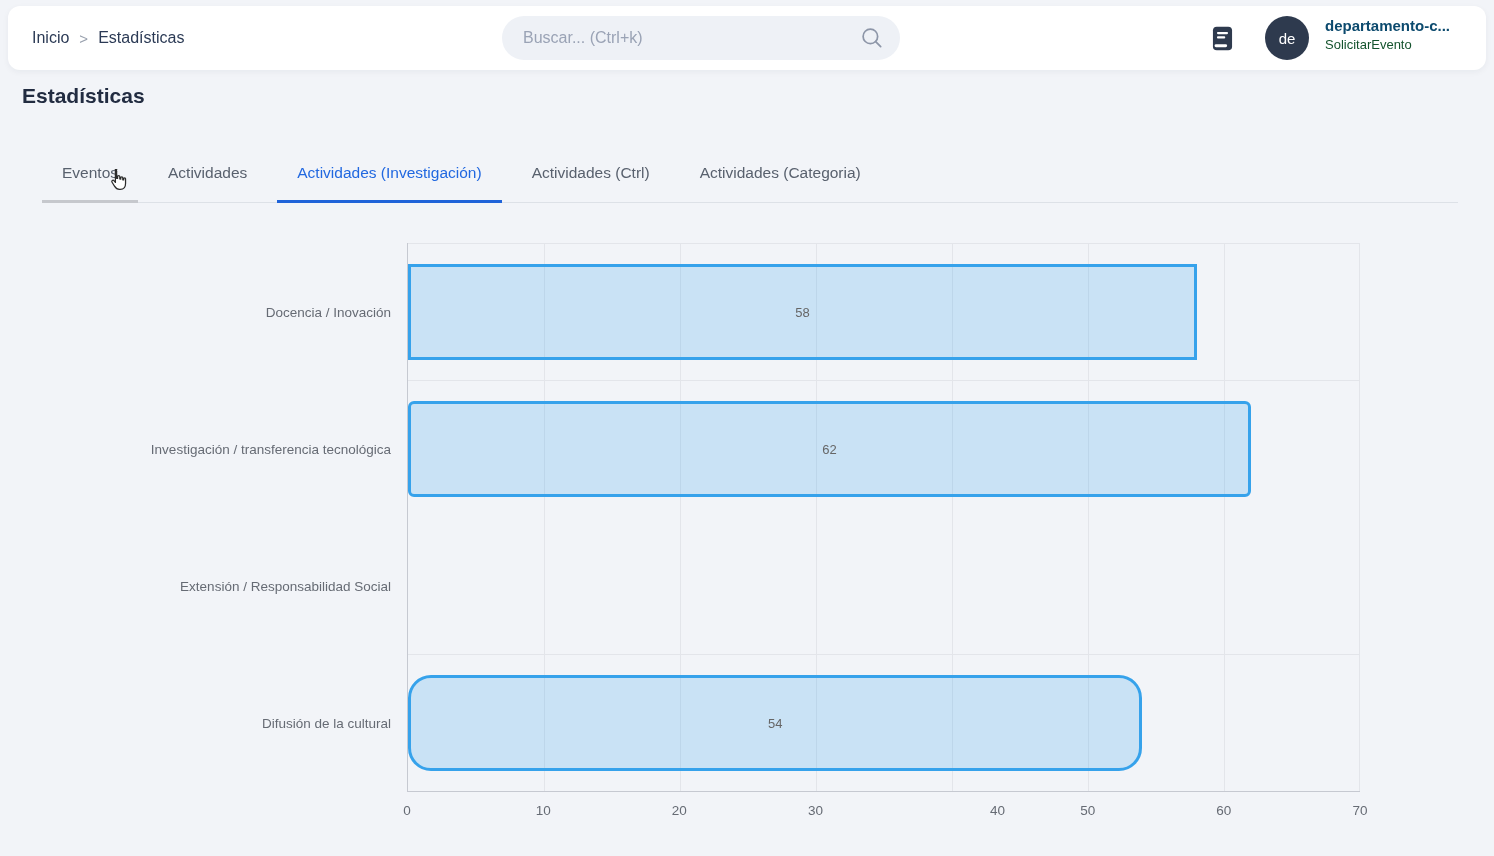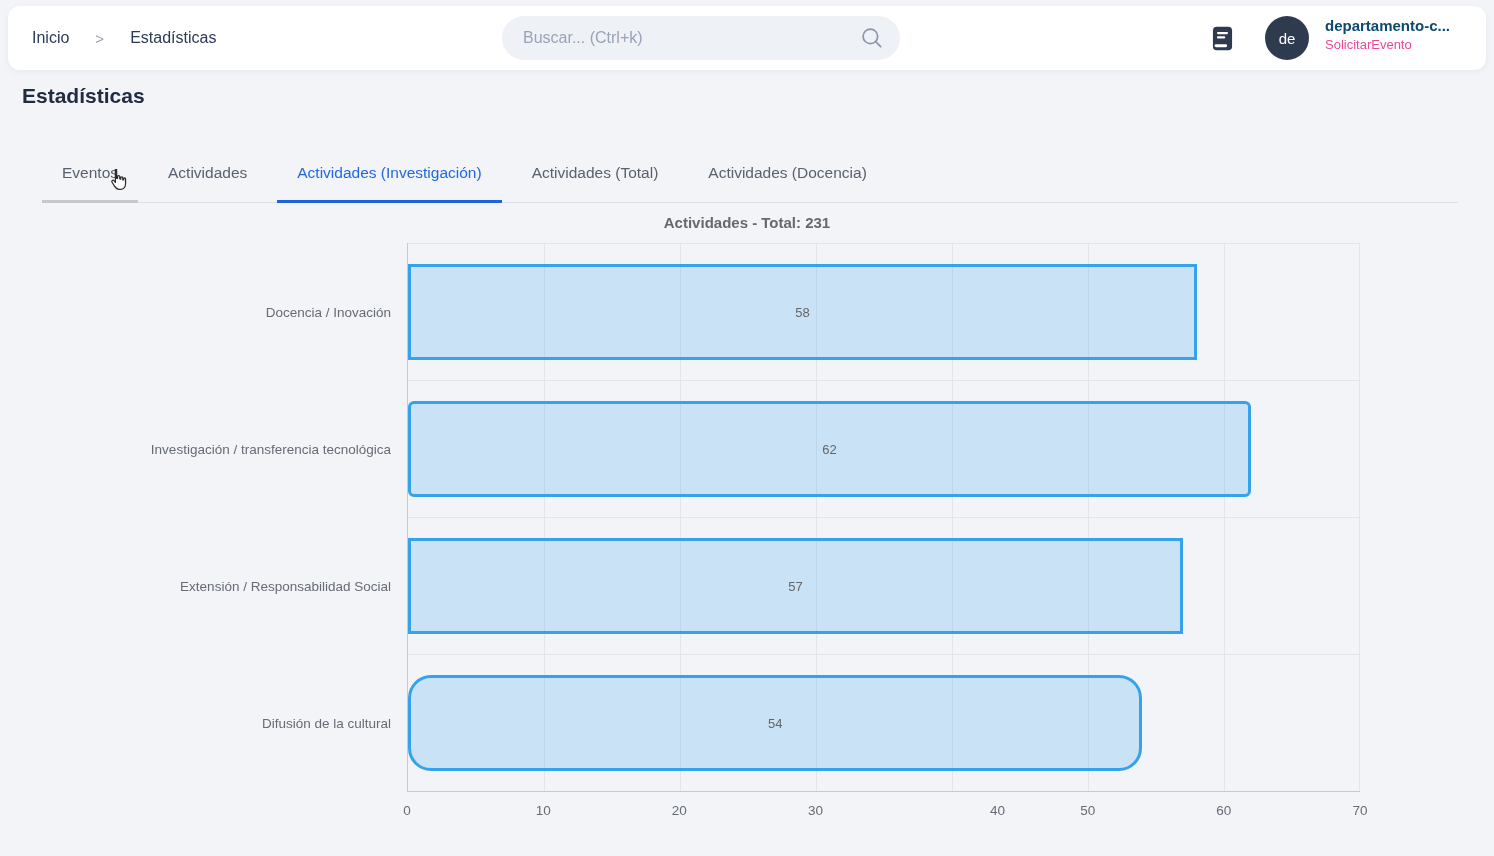--- a/index.html
+++ b/index.html
@@ -7,35 +7,35 @@
     --grid:#e3e5ea; --axis:#c6c9d1; --bar-fill:rgba(54,162,235,.22); --bar-border:#36a2eb;
     --txt-dark:#26304a; --txt-gray:#666b74;
   }
   *{box-sizing:border-box; margin:0; padding:0;}
   body{font-family:"Liberation Sans","DejaVu Sans",sans-serif; background:var(--page-bg);}
   #app{position:relative; width:1494px; height:856px; background:var(--page-bg); overflow:hidden;}
 
   
   .header{position:absolute; left:8px; top:6px; width:1478px; height:64px; background:var(--header-bg);
           border-radius:12px; box-shadow:0 2px 6px rgba(25,35,60,.05);}
-  .breadcrumb{position:absolute; left:24px; top:0; height:64px; display:flex; align-items:center; gap:26px; font-size:16px;}
+  .breadcrumb{position:absolute; left:24px; top:0; height:64px; display:flex; align-items:center; gap:10px; font-size:16px;}
   .crumb{color:#2b3a55;}
   .crumb-sep{color:#98a0ad; font-size:15px;}
   .search-pill{position:absolute; left:494px; top:10px; width:398px; height:44px; background:#eef1f6;
                border-radius:22px; display:flex; align-items:center;}
   .search-pill input{flex:1; border:none; outline:none; background:transparent; padding:0 10px 0 21px;
                      font-size:16px; color:#3c4452; font-family:inherit;}
   .search-pill input::placeholder{color:#9aa3b5;}
   .search-icon{margin-right:15px; display:flex; cursor:pointer;}
   .book-btn{position:absolute; left:1198px; top:16px; width:32px; height:32px; display:flex; align-items:center; justify-content:center; cursor:pointer;}
   .avatar{position:absolute; left:1257px; top:10px; width:44px; height:44px; border-radius:50%; background:var(--avatar-bg);
           color:#fff; font-size:15px; display:flex; align-items:center; justify-content:center; cursor:pointer;}
   .userbox{position:absolute; left:1317px; top:11px; width:150px; cursor:pointer;}
   .user-name{font-size:15px; font-weight:700; color:#0c4a6e; white-space:nowrap;}
-  .user-role{font-size:13px; color:#ec4899; margin-top:3px;}
+  .user-role{font-size:13px; color:#14532d; margin-top:3px;}
 
   
   .page-title{position:absolute; left:22px; top:84px; font-size:21px; font-weight:700; color:#222c41;}
 
   .tabs{position:absolute; left:42px; top:146px; display:flex;}
   .tabs-divider{position:absolute; left:42px; right:36px; top:202px; height:1px; background:#dde1e7;}
   .tab{height:57px; display:flex; align-items:center; padding:0 20px; margin-right:10px; font-size:15.5px;
        color:#59616e; border-bottom:3px solid transparent; cursor:pointer; white-space:nowrap;}
   .tab.hovered{border-bottom-color:#c6c8cd;}
   .tab.active{color:var(--accent); border-bottom-color:#1f63d9; font-weight:500;}
@@ -99,51 +99,45 @@
     </div>
   </div>
 
   <div class="page-title">Estadísticas</div>
 
   <div class="tabs-divider"></div>
   <div class="tabs">
     <div class="tab hovered">Eventos</div>
     <div class="tab">Actividades</div>
     <div class="tab active">Actividades (Investigación)</div>
-    <div class="tab">Actividades (Total)</div>
-    <div class="tab">Actividades (Docencia)</div>
+    <div class="tab">Actividades (Ctrl)</div>
+    <div class="tab">Actividades (Categoria)</div>
   </div>
 
   <div class="cursor-overlay">
     <svg viewBox="0 0 24 26" width="24" height="26">
       <path d="M9.2 1.5c.78 0 1.4.62 1.4 1.4v7.4l1 .12V8.6c0-.6.5-1.08 1.1-1.08.6 0 1.08.48 1.1 1.08v2.35l.95.12V9.8c0-.56.46-1 1.02-1 .55 0 1 .44 1 1v2.05l.9.1v-1.2c0-.5.42-.92.95-.92.52 0 .93.42.93.95v4.6c0 3.4-1.9 5.9-5.3 5.9h-.85c-2.3 0-3.55-.95-4.9-3.2l-2.45-3.85c-.42-.63-.3-1.35.22-1.76.53-.42 1.35-.3 1.85.32l1.28 1.6V2.9c0-.78.62-1.4 1.4-1.4z" fill="#ffffff" stroke="#2b2b2b" stroke-width="1.25" stroke-linejoin="round"></path>
     </svg>
   </div>
 
-  <div class="chart-title">Actividades - Total: 231</div>
   <div class="y-labels">
       <div class="cat-label" style="top: 12.5%;">Docencia / Inovación</div>
       <div class="cat-label" style="top: 37.5%;">Investigación / transferencia tecnológica</div>
       <div class="cat-label" style="top: 62.5%;">Extensión / Responsabilidad Social</div>
       <div class="cat-label" style="top: 87.5%;">Difusión de la cultural</div>
     </div>
   <div class="plot">
       <div class="chart-row" style="top: 0%; height: 25%;">
         <div class="bar" style="width: 82.8571%;">
           <span class="bar-value" style="color: rgb(102, 102, 102);">58</span>
         </div>
       </div>
       <div class="chart-row" style="top: 25%; height: 25%;">
         <div class="bar" style="width: 88.5714%; border-radius: 6px;">
           <span class="bar-value" style="color: rgb(102, 102, 102);">62</span>
-        </div>
-      </div>
-      <div class="chart-row" style="top: 50%; height: 25%;">
-        <div class="bar" style="width: 81.4286%;">
-          <span class="bar-value" style="color: rgb(102, 102, 102);">57</span>
         </div>
       </div>
       <div class="chart-row" style="top: 75%; height: 25%;">
         <div class="bar" style="width: 77.1429%; border-radius: 23px;">
           <span class="bar-value" style="color: rgb(102, 102, 102);">54</span>
         </div>
       </div>
       <div class="vgrid" style="left: 14.2857%;"></div>
       <div class="vgrid" style="left: 28.5714%;"></div>
       <div class="vgrid" style="left: 42.8571%;"></div>

